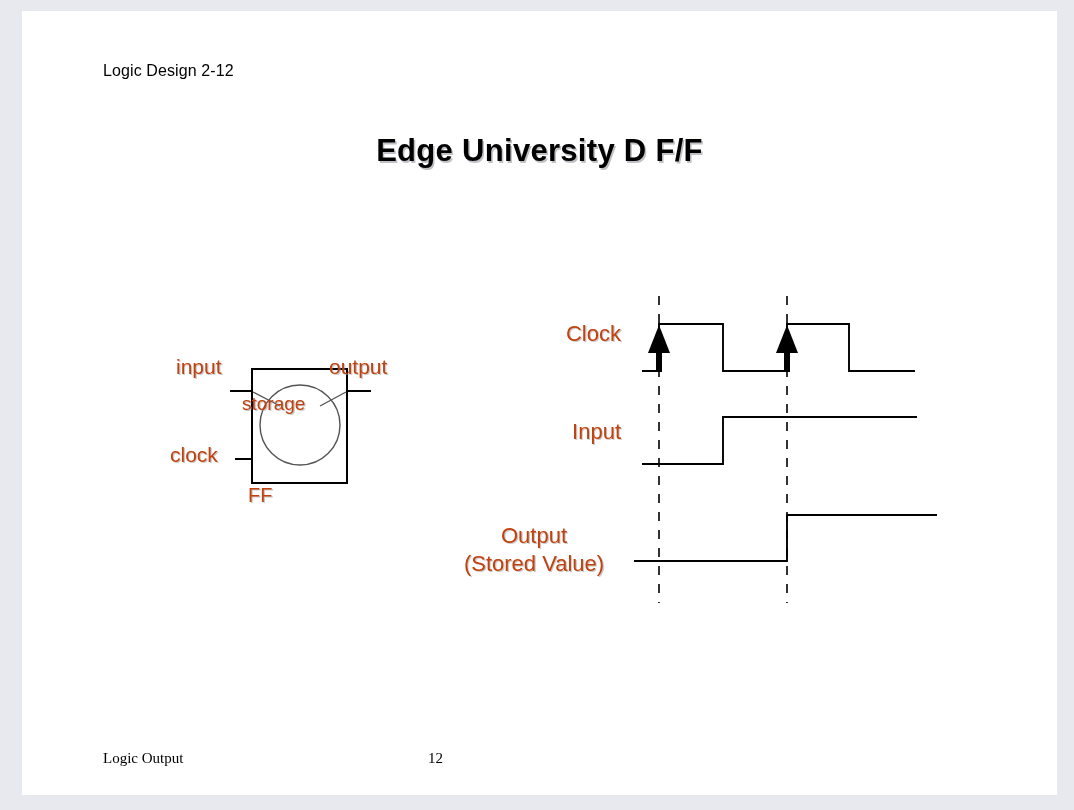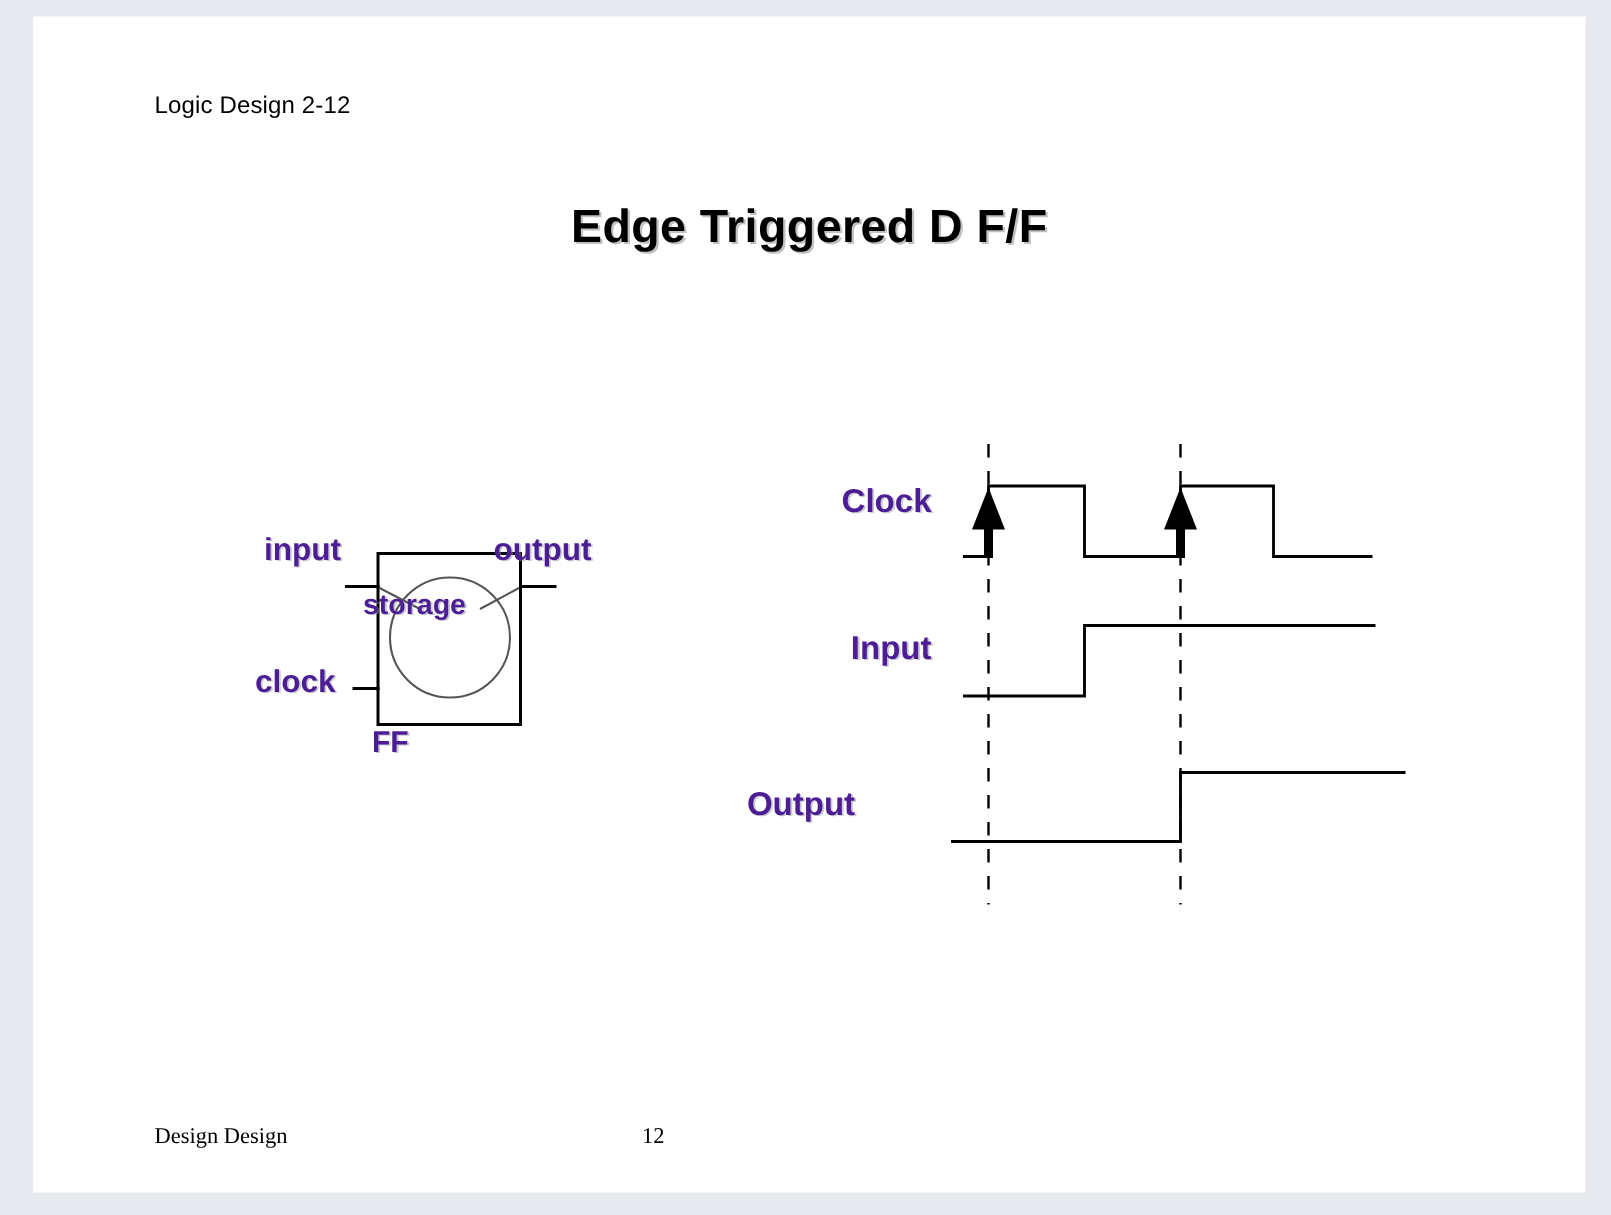--- a/index.html
+++ b/index.html
@@ -50,22 +50,22 @@
 
   
   .svg-layer {
     position: absolute;
     left: 0;
     top: 0;
   }
 
   .lbl {
     position: absolute;
-    font-weight: bold;
-    color: #4c1d95;
+    font-weight: normal;
+    color: #c2410c;
     white-space: nowrap;
     text-shadow: 1.2px 1.2px 0 rgba(150,150,160,0.5);
   }
 
   
   #lbl-input  { left: 154px; top: 344px; font-size: 21px; }
   #lbl-output { left: 307px; top: 344px; font-size: 21px; }
   #lbl-clock  { left: 148px; top: 432px; font-size: 21px; }
   #lbl-storage{ left: 220px; top: 382px; font-size: 19px; width: 95px; text-align:left;}
   #lbl-ff     { left: 226px; top: 473px; font-size: 20px; width: 95px; text-align:left;}
@@ -88,21 +88,21 @@
   #footer-center { left: 0; width: 827px; text-align: center; }
   #footer-right  { right: 63px; }
 </style>
 </head>
 <body>
 
 <div id="slide">
 
   <div id="header-note">Logic Design 2-12</div>
 
-  <div id="slide-title">Edge Triggered D F/F</div>
+  <div id="slide-title">Edge University D F/F</div>
 
   <svg class="svg-layer" width="1035" height="784">
 
     <rect x="230" y="358" width="95" height="114" fill="none" stroke="#000000" stroke-width="2"></rect>
 
     <circle cx="278" cy="414" r="40" fill="none" stroke="#555555" stroke-width="1.4"></circle>
 
     <line x1="231" y1="381" x2="258" y2="395" stroke="#555555" stroke-width="1.4"></line>
 
     <line x1="324" y1="381" x2="298" y2="395" stroke="#555555" stroke-width="1.4"></line>
@@ -143,18 +143,19 @@
 
     <polyline points="620,453 701,453 701,406 895,406" fill="none" stroke="#000000" stroke-width="1.9"></polyline>
 
     <polyline points="612,550 765,550 765,504 915,504" fill="none" stroke="#000000" stroke-width="1.9"></polyline>
   </svg>
 
   <div class="lbl" id="lbl-clock-wave">Clock</div>
   <div class="lbl" id="lbl-input-wave">Input</div>
   <div class="lbl" id="lbl-output-wave">
     <span>Output</span><br>
+    <span>(Stored Value)</span>
   </div>
 
-  <div class="footer" id="footer-left">Design Design</div>
+  <div class="footer" id="footer-left">Logic Output</div>
   <div class="footer" id="footer-center">12</div>
 
 </div>
 
 </body></html>

